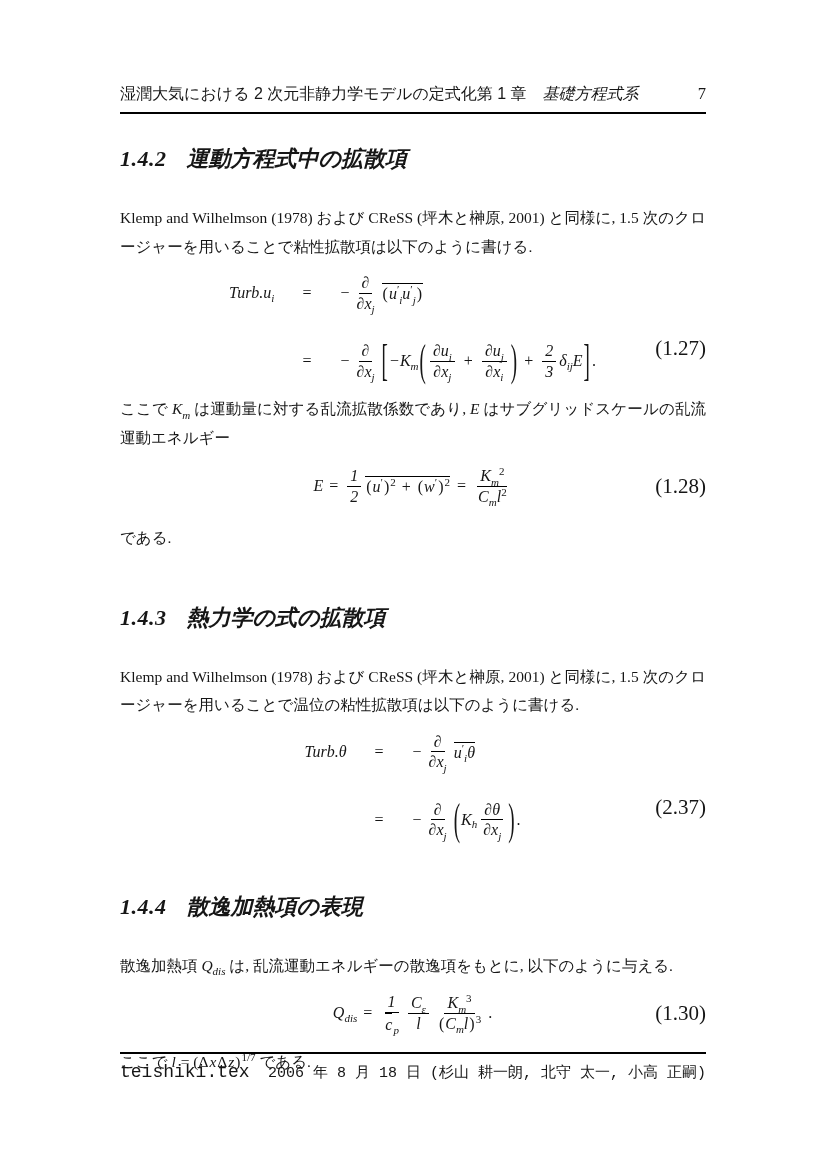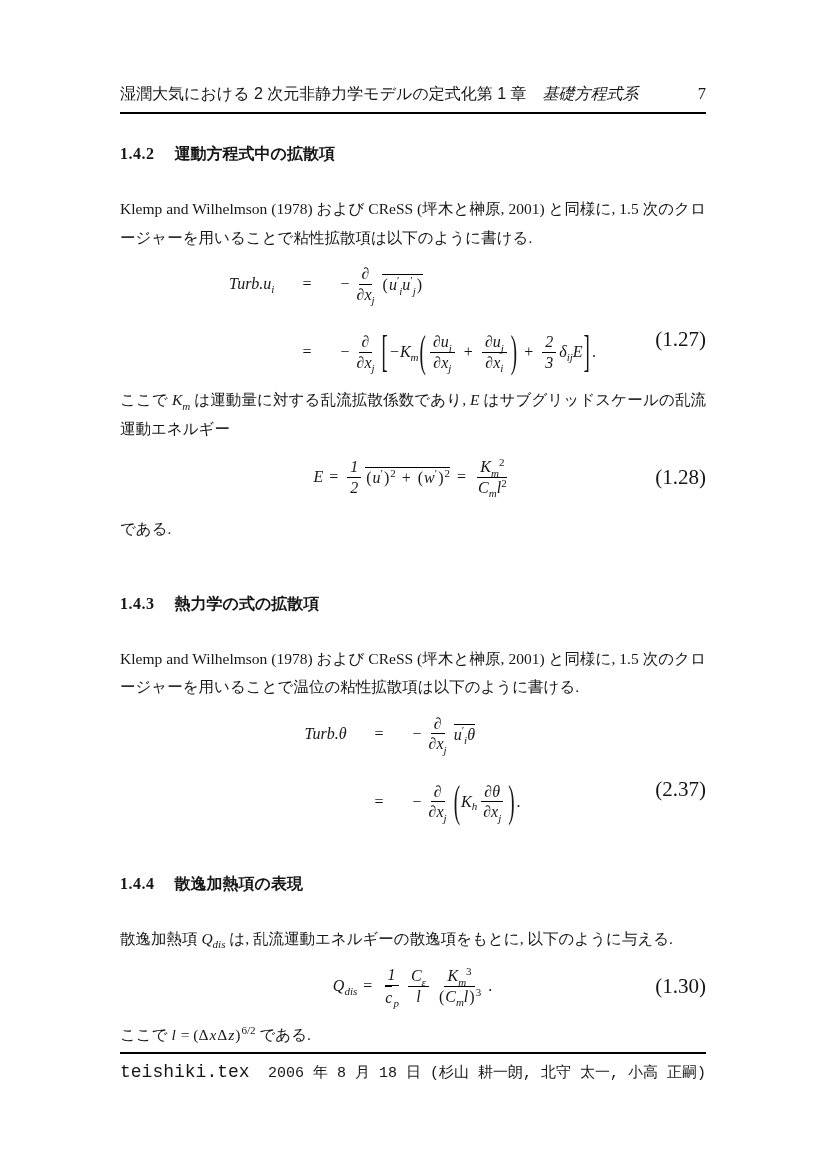--- a/index.html
+++ b/index.html
@@ -14,21 +14,21 @@
   .pagehead{
     margin-top:84px;display:flex;align-items:baseline;
     border-bottom:2px solid #000;padding-bottom:7px;font-size:16px;
   }
   .hsans{font-family:"Liberation Sans","DejaVu Sans",sans-serif;}
   .hchaptitle{margin-left:16px;font-style:italic;}
   .hspacer{flex:1;}
   .hpage{font-size:16.5px;}
 
   
-  .sechead{display:flex;align-items:baseline;font-weight:bold;font-size:16px;margin:0;}
+  .sechead{display:flex;align-items:baseline;font-weight:bold;font-size:22px;margin:0;font-style:italic;}
   .secnum{letter-spacing:.5px;}
   .sectitle{font-family:"Liberation Sans","DejaVu Sans",sans-serif;margin-left:20px;}
   .sh142{margin-top:30px;}
   .sh143{margin-top:50px;}
   .sh144{margin-top:52px;}
 
   
   .para{font-size:15.5px;line-height:1.84;text-align:justify;margin:0;}
   .mt30{margin-top:30px;}
   .mt14{margin-top:14px;}
@@ -341,20 +341,20 @@
             <span class="mi">l</span>
             <span class="mrm">)</span>
             <span class="msup">3</span>
           </span>
         </span>
         <span class="mrm">.</span>
       </div>
     <span class="eqnum eqnum-mid">(1.30)</span>
   </div>
 
-  <p class="para mt14">ここで <span class="imath"><span class="mi">l</span><span class="mrm"> = (Δ</span><span class="mi">x</span><span class="mrm">Δ</span><span class="mi">z</span><span class="mrm">)</span><span class="msup">6/2</span></span> である.</p>
+  <p class="para mt14">ここで <span class="imath"><span class="mi">l</span><span class="mrm"> = (Δ</span><span class="mi">x</span><span class="mrm">Δ</span><span class="mi">z</span><span class="mrm">)</span><span class="msup">1/7</span></span> である.</p>
 
 </div>
 
 <div class="pagefoot">
   <span class="ffile">teishiki.tex</span>
   <span class="fdate">2006 年 8 月 18 日 (杉山 耕一朗, 北守 太一, 小高 正嗣)</span>
 </div>
 
 </body></html>

